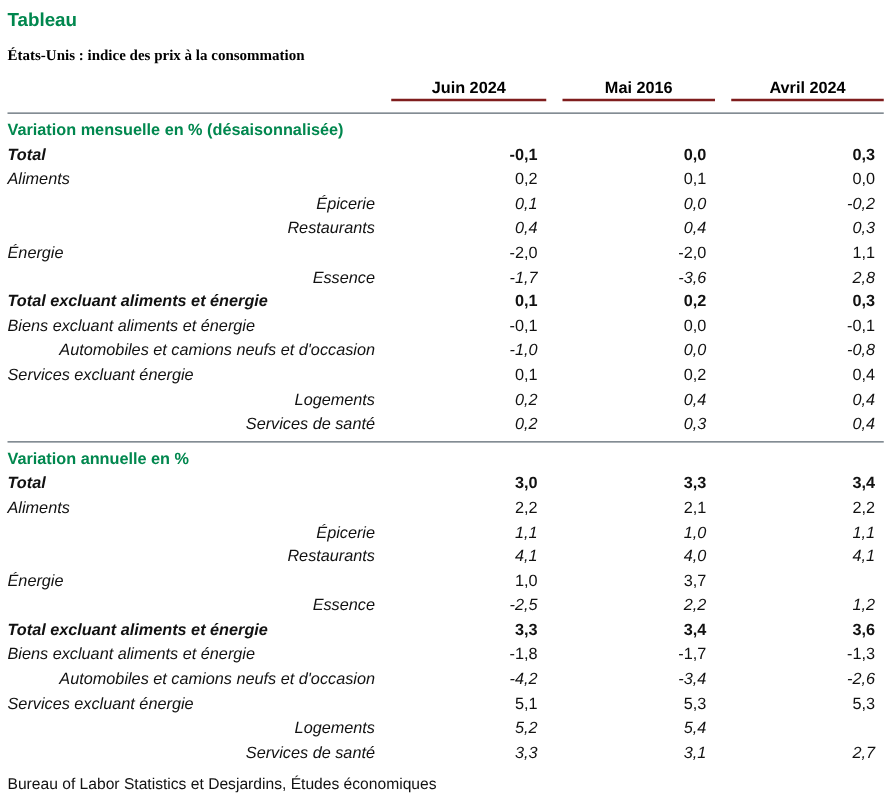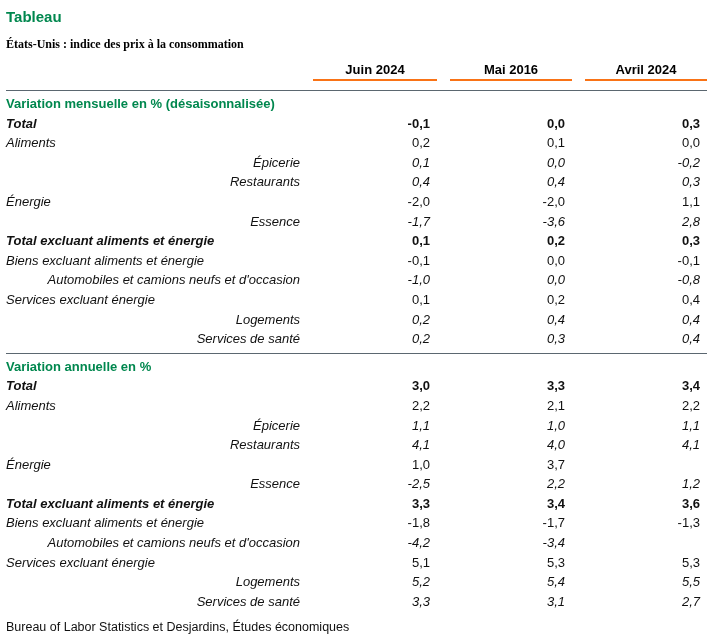--- a/index.html
+++ b/index.html
@@ -28,21 +28,21 @@
     font-family: Liberation Serif, serif;
   }
   .grid-row {
     display: grid;
     grid-template-columns: 1fr 137px 135px 135px;
     align-items: end;
   }
   #col-headers { margin-top: 7px; }
   .col-h {
     margin-left: 13px;
-    border-bottom: 2px solid #f97316;
+    border-bottom: 2px solid #7f1d1d;
     text-align: center;
     font-weight: bold;
     font-size: 13px;
     line-height: 17px;
     padding-bottom: 1px;
     color: #000000;
   }
   .divider {
     border-top: 1.5px solid #5b6770;
     margin: 9px 0 3px 0;
@@ -204,32 +204,32 @@
       <div class="grid-row row regular">
         <div class="cell label">Biens excluant aliments et énergie</div>
         <div class="cell value">-1,8</div>
         <div class="cell value">-1,7</div>
         <div class="cell value">-1,3</div>
       </div>
       <div class="grid-row row italic">
         <div class="cell label">Automobiles et camions neufs et d'occasion</div>
         <div class="cell value">-4,2</div>
         <div class="cell value">-3,4</div>
+        <div class="cell value">-2,6</div>
       </div>
       <div class="grid-row row regular">
         <div class="cell label">Services excluant énergie</div>
         <div class="cell value">5,1</div>
         <div class="cell value">5,3</div>
         <div class="cell value">5,3</div>
       </div>
       <div class="grid-row row italic">
         <div class="cell label">Logements</div>
         <div class="cell value">5,2</div>
         <div class="cell value">5,4</div>
-        <div class="cell value">5,5</div>
       </div>
       <div class="grid-row row italic">
         <div class="cell label">Services de santé</div>
         <div class="cell value">3,3</div>
         <div class="cell value">3,1</div>
         <div class="cell value">2,7</div>
       </div>
     </div>
 
   <div class="footer">Bureau of Labor Statistics et Desjardins, Études économiques</div>

